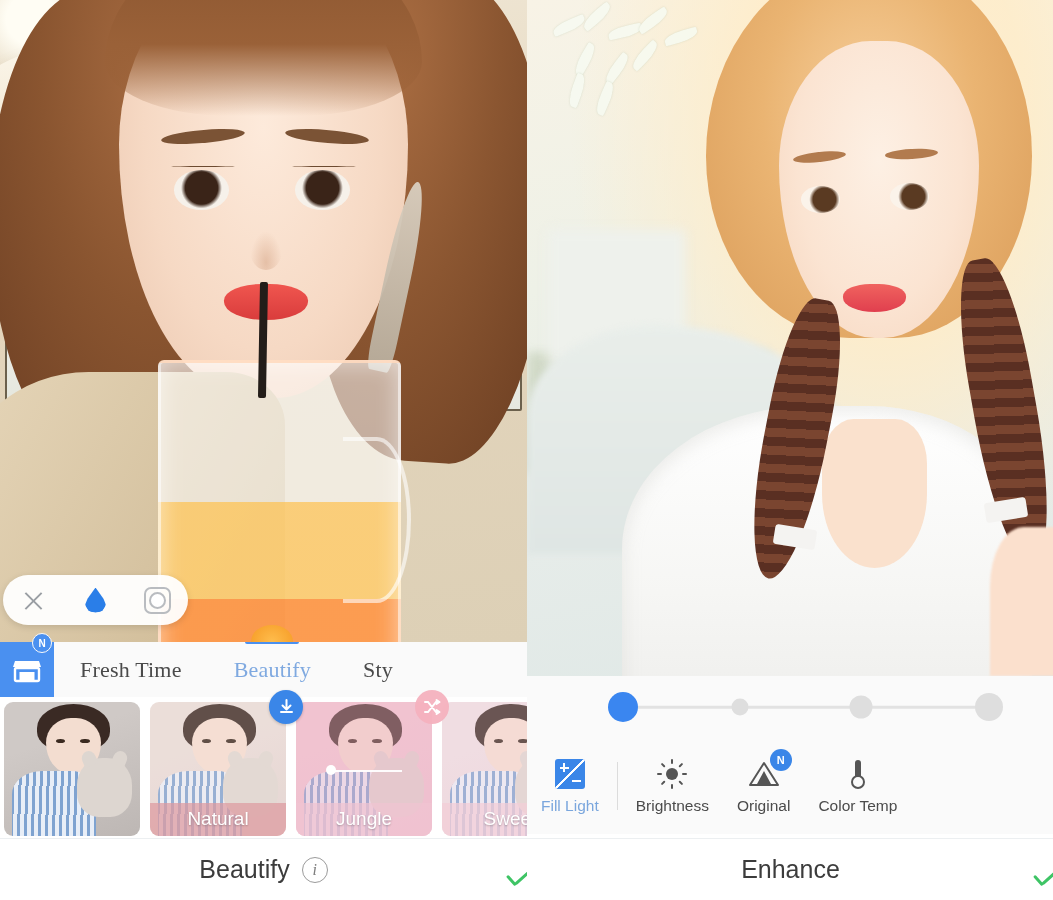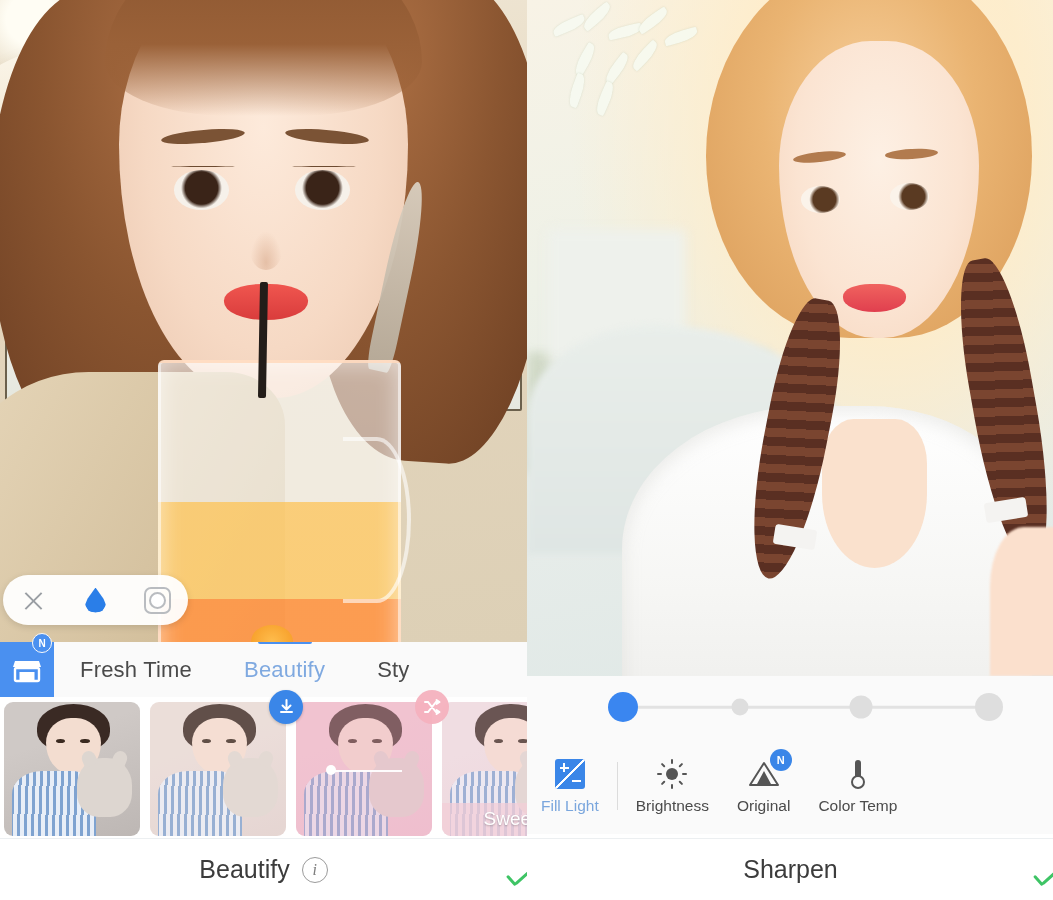--- a/index.html
+++ b/index.html
@@ -88,21 +88,21 @@
   .x-ico{position:relative;width:23px;height:23px;}
   .x-ico:before,.x-ico:after{content:"";position:absolute;left:0;top:50%;width:100%;height:2px;background:#9a9ea3;}
   .x-ico:before{transform:rotate(45deg);} .x-ico:after{transform:rotate(-45deg);}
 
   
   .tabbar{position:absolute;left:0;top:642px;width:527px;height:55px;background:#fafafa;display:flex;align-items:stretch;}
   .store{position:relative;width:54px;height:55px;background:#4a90f0;display:flex;align-items:center;justify-content:center;flex:0 0 54px;}
   .store svg{display:block;}
   .nbadge{position:absolute;right:2px;top:-9px;width:20px;height:20px;border-radius:50%;background:#4a90f0;
     color:#fff;font-size:10px;font-weight:bold;display:flex;align-items:center;justify-content:center;border:1.5px solid #fafafa;}
-  .tabs{flex:1;display:flex;align-items:flex-end;overflow:hidden;}
+  .tabs{flex:1;display:flex;align-items:flex-end;overflow:hidden;font-family:Liberation Serif, serif;}
   .tab{position:relative;padding:0 26px;font-size:22px;color:#4a4a4a;white-space:nowrap;
        height:100%;display:flex;align-items:center;letter-spacing:.2px;}
   .tab.active{color:#7fa9e0;}
   .tab.active:after{content:"";position:absolute;left:50%;transform:translateX(-50%);top:-3px;width:54px;height:5px;background:#4a90f0;border-radius:2px;}
 
   
   .strip{position:absolute;left:0;top:699px;width:527px;height:139px;background:#fff;display:flex;align-items:center;padding-left:4px;}
   .thumb{position:relative;width:136px;height:134px;border-radius:9px;overflow:hidden;flex:0 0 136px;margin-right:5px;}
   .th-img{position:absolute;inset:0;}
   .th-name{position:absolute;left:0;right:0;bottom:0;height:33px;display:flex;align-items:center;justify-content:center;
@@ -322,20 +322,21 @@
         <div class="thumb th-nat">
           <div class="th-img">
             <div class="tp-hair"></div>
               <div class="tp-face"></div>
             <div class="tp-eye" style="left:38%"></div>
               <div class="tp-eye" style="left:56%"></div>
             <div class="tp-body"></div>
               <div class="tp-cat"></div>
             <div class="tp-tint" style="background:rgba(255,230,225,.2)"></div>
           </div>
+          <div class="th-name">Natural</div>
         </div>
         <span class="badge-dl">
           <svg width="17" height="17" viewBox="0 0 17 17">
               <path d="M8.5 2 V11 M4.5 7.5 L8.5 11.5 L12.5 7.5 M3 14 H14" stroke="#fff" stroke-width="2" fill="none" stroke-linecap="round" stroke-linejoin="round"></path>
             </svg>
         </span>
       </div>
 
       <div class="thumb-wrap">
         <div class="thumb th-jun">
@@ -345,20 +346,21 @@
             <div class="tp-eye" style="left:38%"></div>
               <div class="tp-eye" style="left:56%"></div>
             <div class="tp-body"></div>
               <div class="tp-cat"></div>
             <div class="tp-tint" style="background:rgba(242,180,200,.38)"></div>
           </div>
           <div class="mini-slider">
             <span class="ln"></span>
               <span class="kn"></span>
           </div>
+          <div class="th-name">Jungle</div>
         </div>
         <span class="badge-sh">
           <svg width="18" height="18" viewBox="0 0 18 18">
               <path d="M2 4 H5 L13 14 H16 M2 14 H5 L13 4 H16" stroke="#fff" stroke-width="2" fill="none" stroke-linecap="round"></path>
               <path d="M13.5 2 L16.5 4 L13.5 6 M13.5 12 L16.5 14 L13.5 16" stroke="#fff" stroke-width="2" fill="none" stroke-linecap="round" stroke-linejoin="round"></path>
             </svg>
         </span>
       </div>
 
       <div class="thumb-wrap">
@@ -487,19 +489,19 @@
             </span>
         </span>
         <span class="lbl">Color Temp</span>
       </div>
 
     </div>
 
     <div class="botbar">
       <div><span class="x-big"></span></div>
       <div class="bb-title">
-        <span>Sharpen</span>
+        <span>Enhance</span>
       </div>
       <div><span class="check"></span></div>
     </div>
   </div>
 
 </div>
 
 </body></html>

